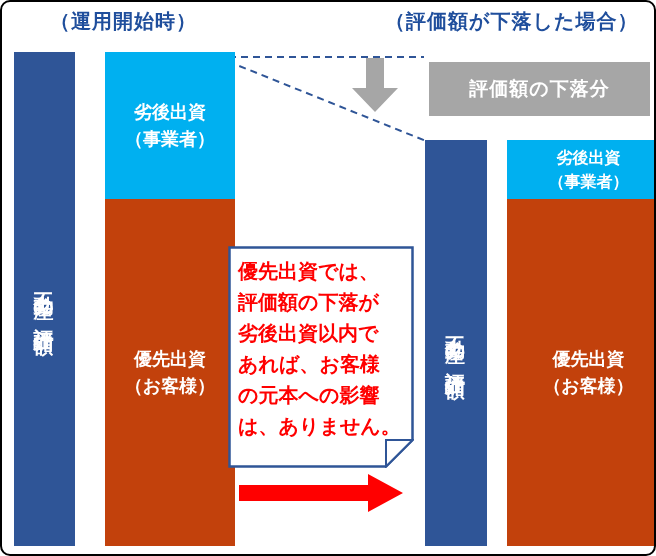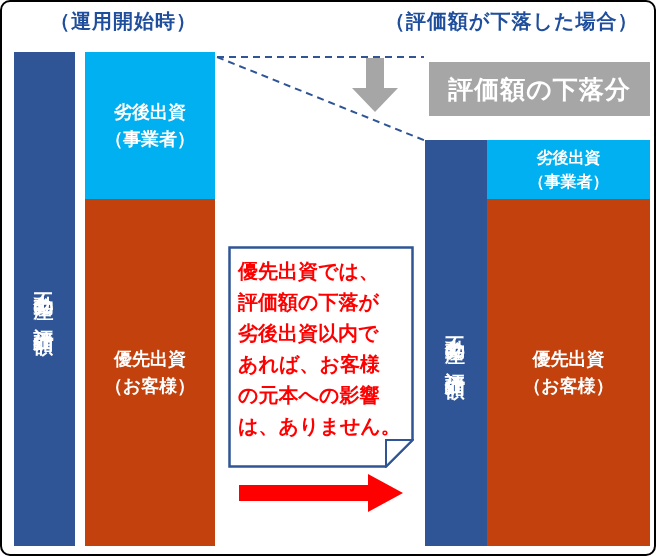--- a/index.html
+++ b/index.html
@@ -31,37 +31,38 @@
     color: #fff;
     font-weight: bold;
     font-size: 20px;
     letter-spacing: 3px;
     white-space: nowrap;
   }
   .block {
     position: absolute;
     display: flex; align-items: center; justify-content: center;
     text-align: center;
+    margin-left: 20px;
   }
   .block .btext {
     color: #fff;
     font-weight: bold;
     white-space: pre-line;
     line-height: 1.45;
   }
   .cyan { background: #00B0F0; }
   .redbg { background: #c2410c; }
   .graybg { background: #A6A6A6; }
   .block-lg .btext { font-size: 18px; }
   .block-md .btext { font-size: 16px; }
   .decline-box {
     position: absolute;
     display: flex; align-items: center; justify-content: center;
   }
-  .decline-box .btext { color:#fff; font-weight:bold; font-size: 25px; letter-spacing: 1px; }
+  .decline-box .btext { color:#fff; font-weight:bold; font-size: 19px; letter-spacing: 1px; }
   .dash-overlay { position: absolute; left: 0; top: 0; pointer-events: none; }
   .note {
     position: absolute;
   }
   .note svg { position: absolute; left: 0; top: 0; }
   .note-text {
     position: relative;
     z-index: 2;
     color: #FF0000;
     font-weight: bold;

